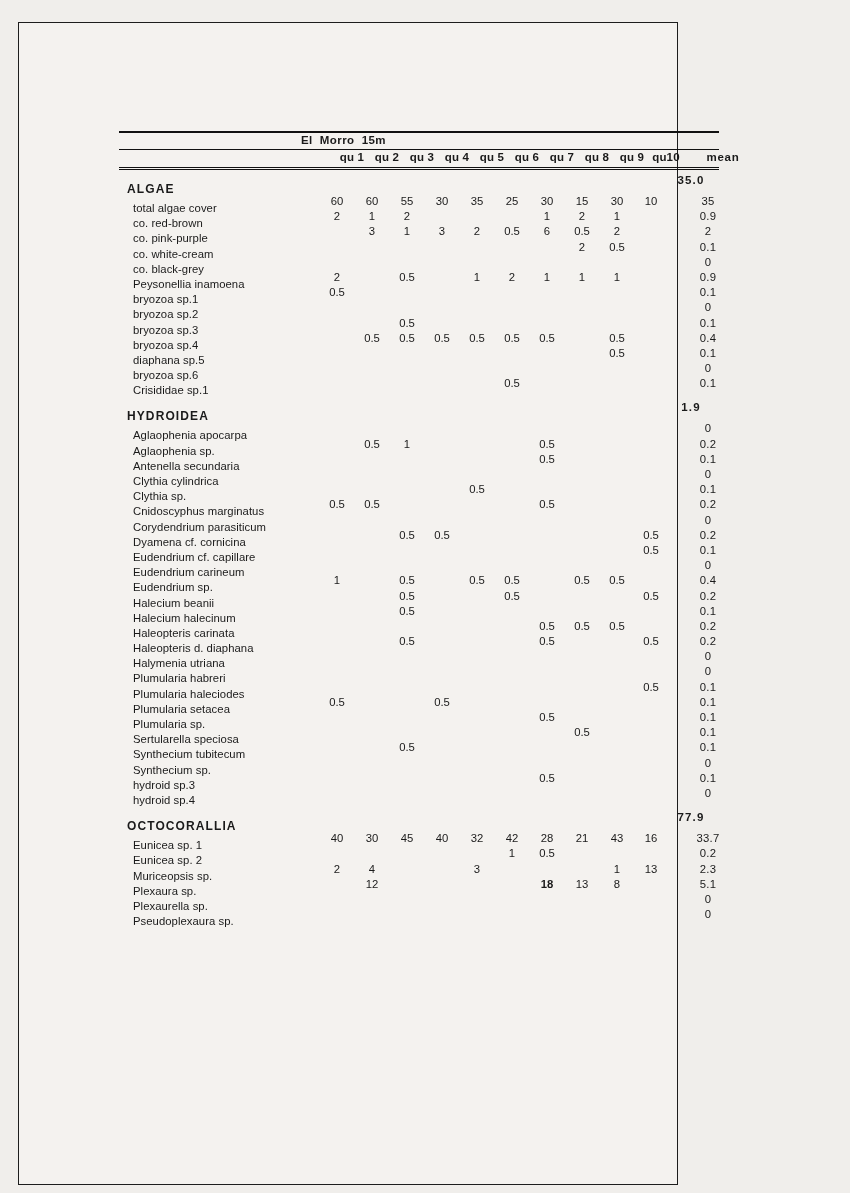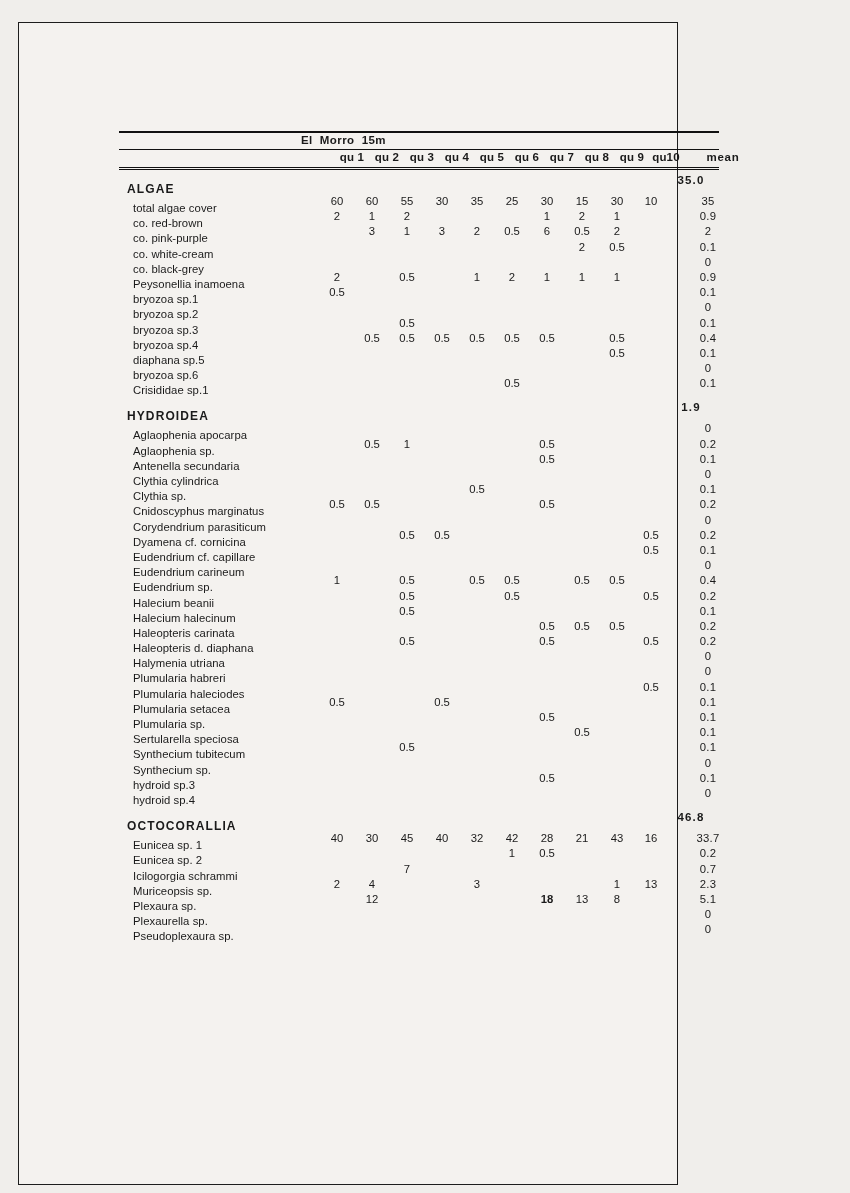--- a/index.html
+++ b/index.html
@@ -373,21 +373,21 @@
               <span class="val" style="left: 428px;">0.5</span>
               <span class="val mean" style="left: 589px;">0.1</span>
             </div>
             <div class="row">
               <span class="label">hydroid sp.4</span>
               <span class="val mean" style="left: 589px;">0</span>
             </div>
           </div>
         </div>
         <div class="group">
-          <div class="group-title">OCTOCORALLIA<div class="group-mean">46.8</div></div>
+          <div class="group-title">OCTOCORALLIA<div class="group-mean">77.9</div></div>
           <div class="rows">
             <div class="row">
               <span class="label">Eunicea sp. 1</span>
               <span class="val" style="left: 218px;">40</span>
               <span class="val" style="left: 253px;">30</span>
               <span class="val" style="left: 288px;">45</span>
               <span class="val" style="left: 323px;">40</span>
               <span class="val" style="left: 358px;">32</span>
               <span class="val" style="left: 393px;">42</span>
               <span class="val" style="left: 428px;">28</span>
@@ -396,25 +396,20 @@
               <span class="val" style="left: 532px;">16</span>
               <span class="val mean" style="left: 589px;">33.7</span>
             </div>
             <div class="row">
               <span class="label">Eunicea sp. 2</span>
               <span class="val" style="left: 393px;">1</span>
               <span class="val" style="left: 428px;">0.5</span>
               <span class="val mean" style="left: 589px;">0.2</span>
             </div>
             <div class="row">
-              <span class="label">Icilogorgia schrammi</span>
-              <span class="val" style="left: 288px;">7</span>
-              <span class="val mean" style="left: 589px;">0.7</span>
-            </div>
-            <div class="row">
               <span class="label">Muriceopsis sp.</span>
               <span class="val" style="left: 218px;">2</span>
               <span class="val" style="left: 253px;">4</span>
               <span class="val" style="left: 358px;">3</span>
               <span class="val" style="left: 498px;">1</span>
               <span class="val" style="left: 532px;">13</span>
               <span class="val mean" style="left: 589px;">2.3</span>
             </div>
             <div class="row">
               <span class="label">Plexaura sp.</span>

